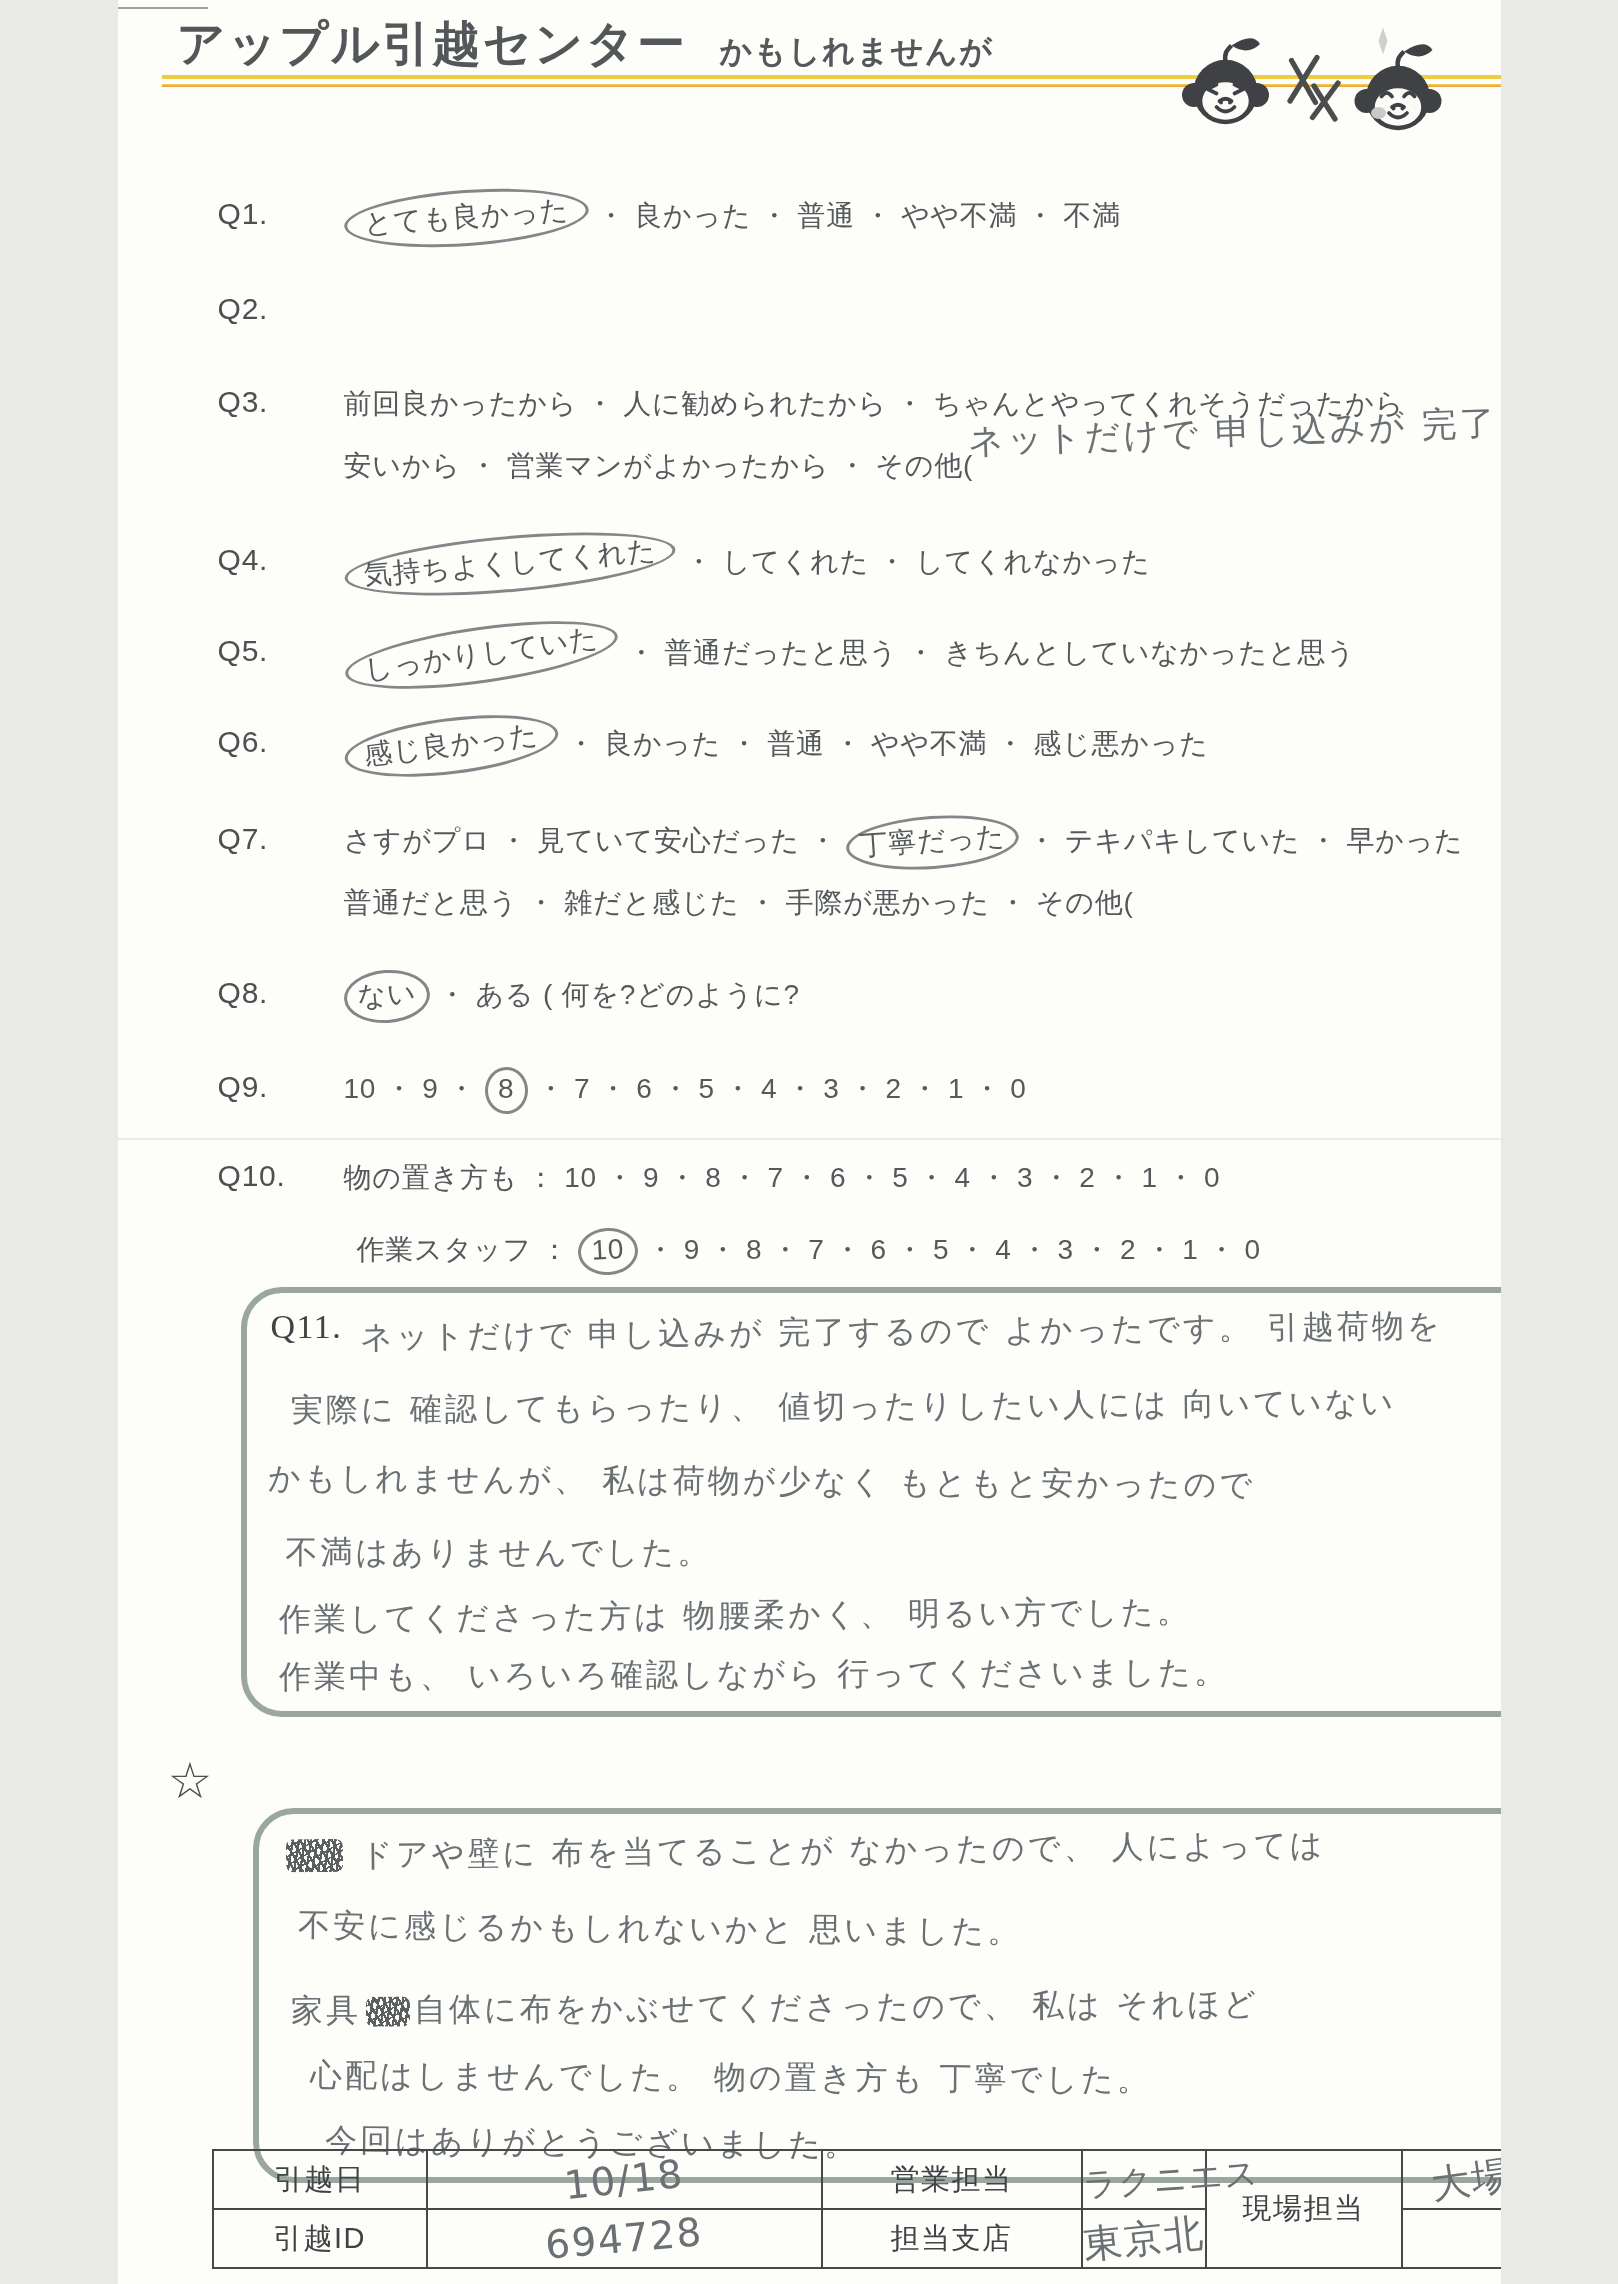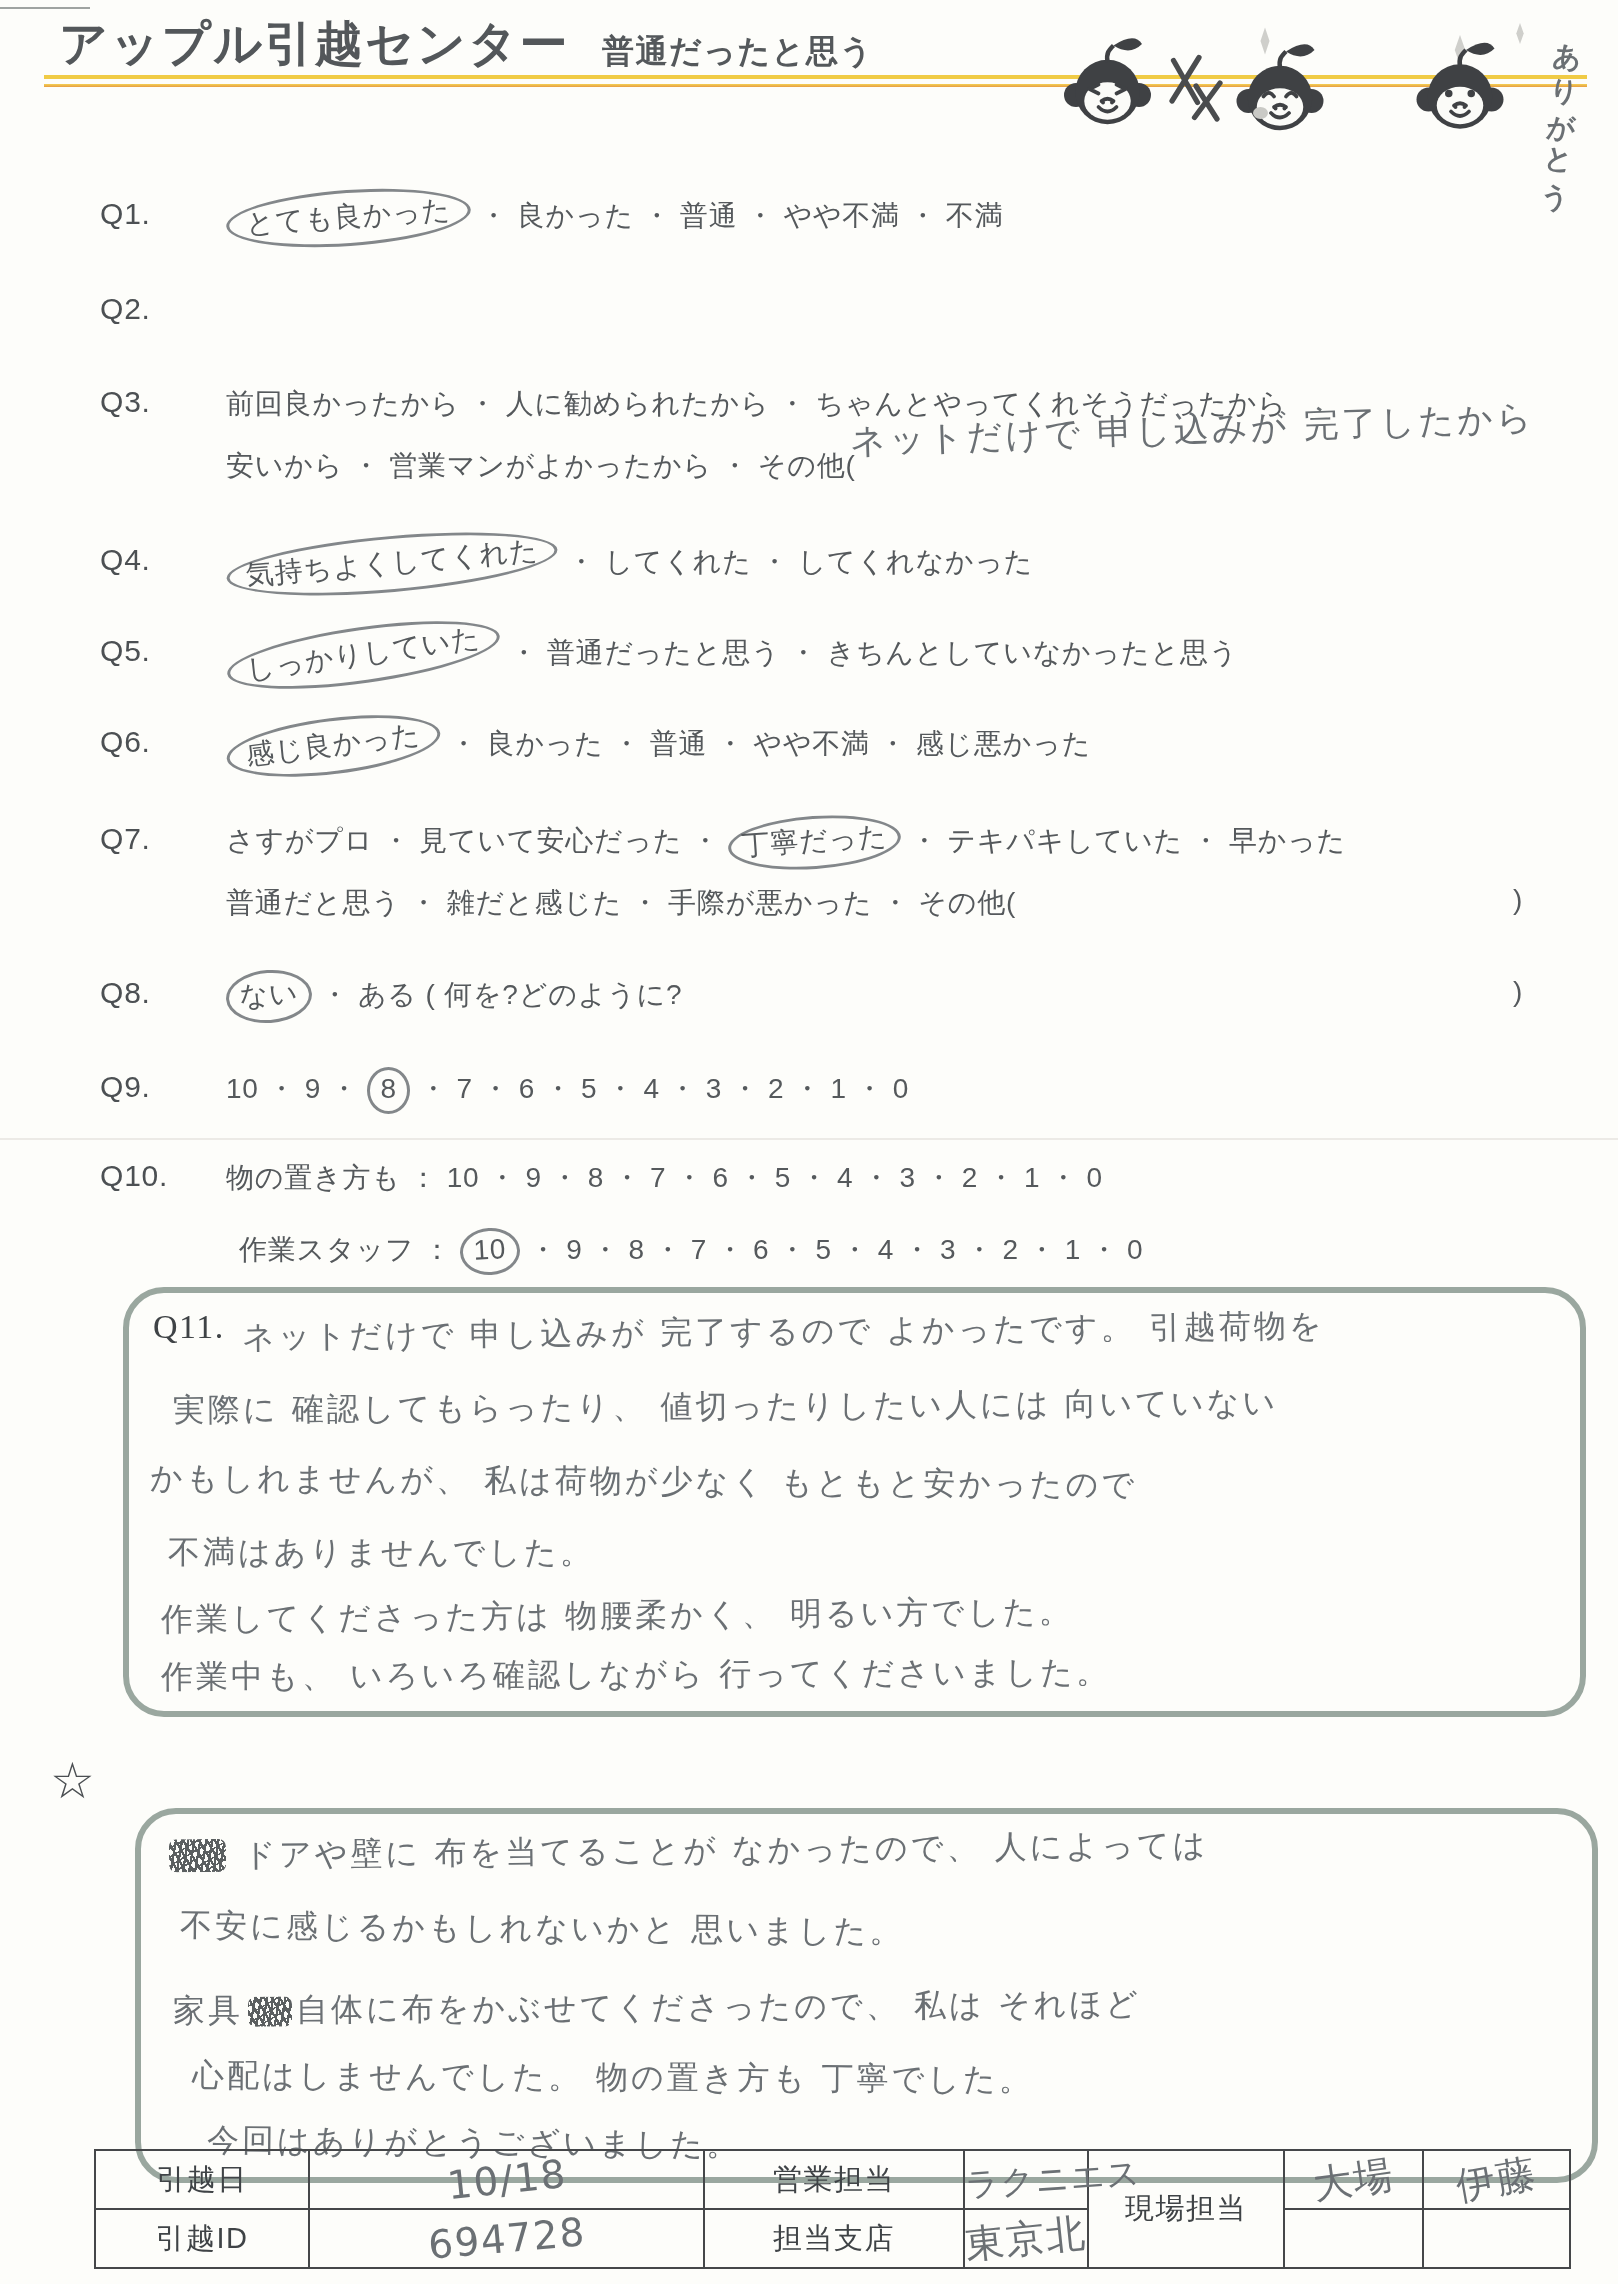--- a/index.html
+++ b/index.html
@@ -1,17 +1,17 @@
 <!DOCTYPE html>
 <html style="font-size:12px"><head>
 <meta charset="utf-8">
 <style>
   html,body{margin:0;padding:0;background:#e9e9e7;}
   .page{
-    position:relative;width:1618px;height:2284px;margin:0 auto;
+    position:relative;width:1383px;height:2284px;margin:0 auto;
     background:#fdfdfa;font-family:"Liberation Sans",sans-serif;color:#4d5154;
     overflow:hidden;
   }
   
   .title{
     position:absolute;left:59px;top:12px;font-size:48px;font-weight:bold;
     color:#53575a;letter-spacing:2.3px;white-space:nowrap;
   }
   .subtitle{
     position:absolute;left:602px;top:30px;font-size:32px;font-weight:bold;
@@ -82,21 +82,21 @@
 </style>
 </head>
 <body>
 
 <div class="page">
 
   <div class="scan-line-top"></div>
   <div class="scan-line-mid"></div>
 
   <div class="title">アップル引越センター</div>
-  <div class="subtitle">普通だったと思う</div>
+  <div class="subtitle">かもしれませんが</div>
   <div class="rule-a"></div>
   <div class="rule-b"></div>
 
   <svg class="mascots" viewBox="0 0 700 160">
 
     <g stroke="#4a4c4e" stroke-width="7" stroke-linecap="round">
       <path d="M178,62 L210,118"></path>
         <path d="M212,58 L176,116"></path>
       <path d="M208,96 L236,140"></path>
         <path d="M240,92 L206,138"></path>

